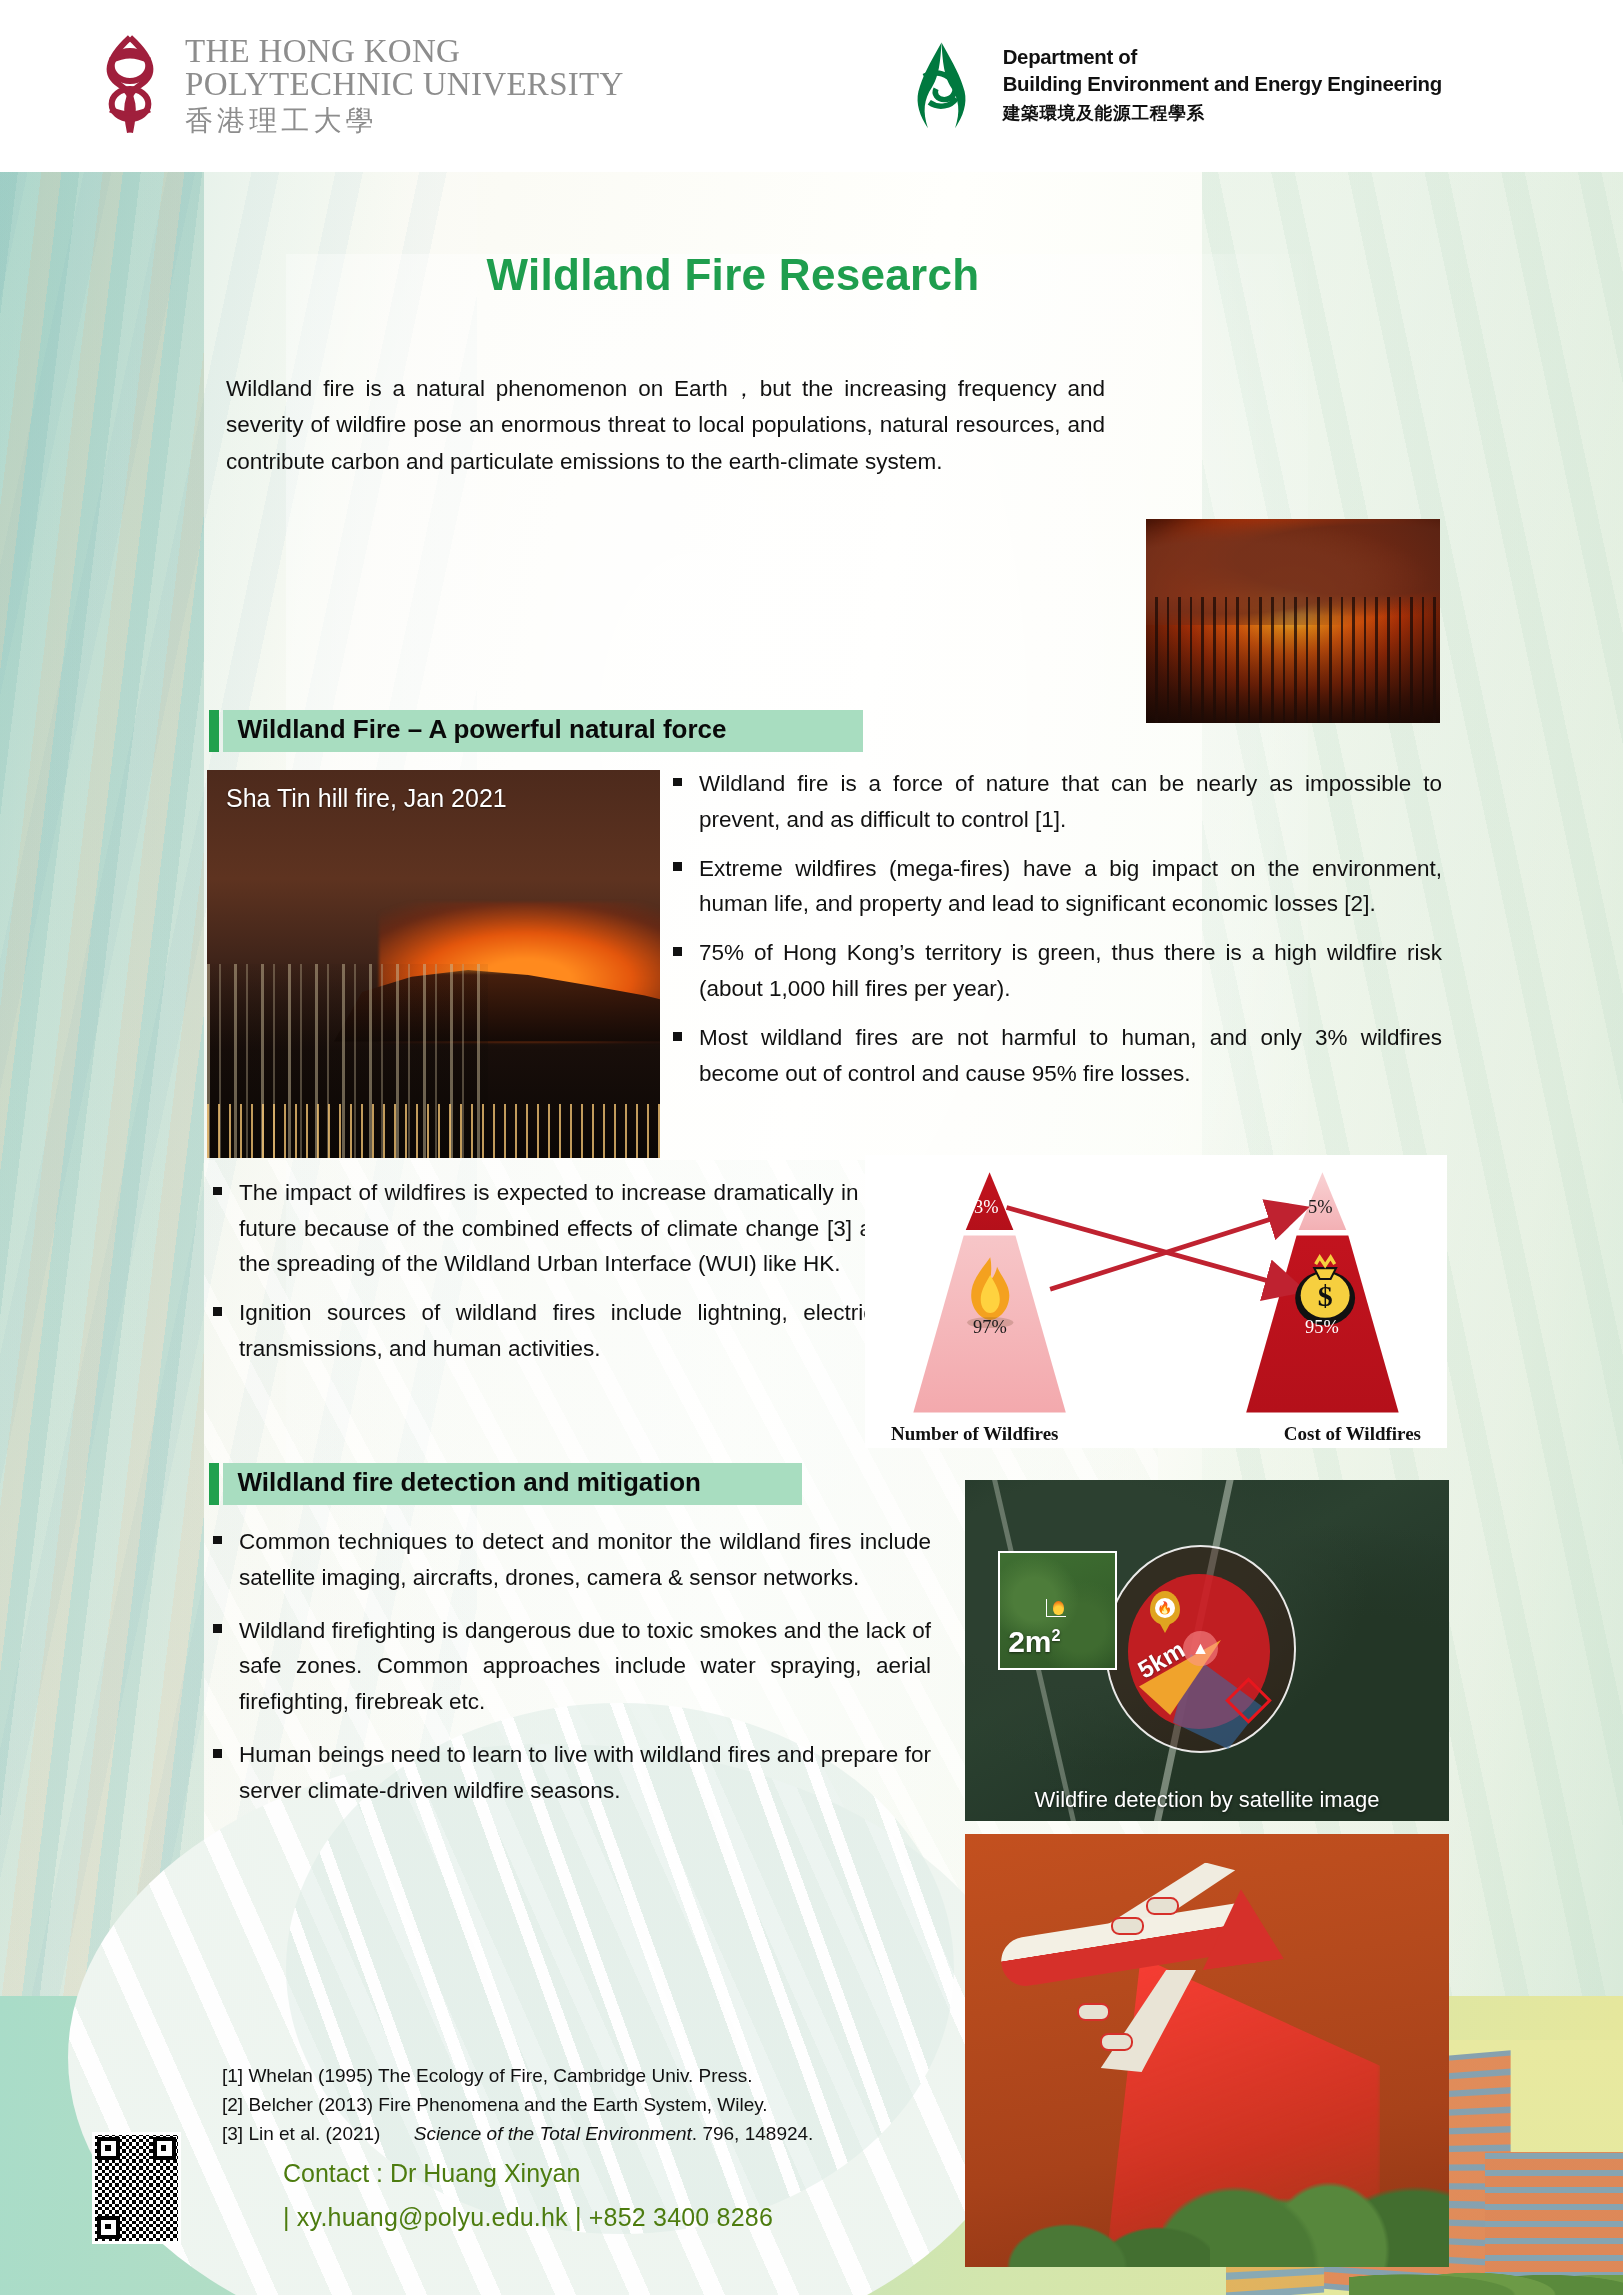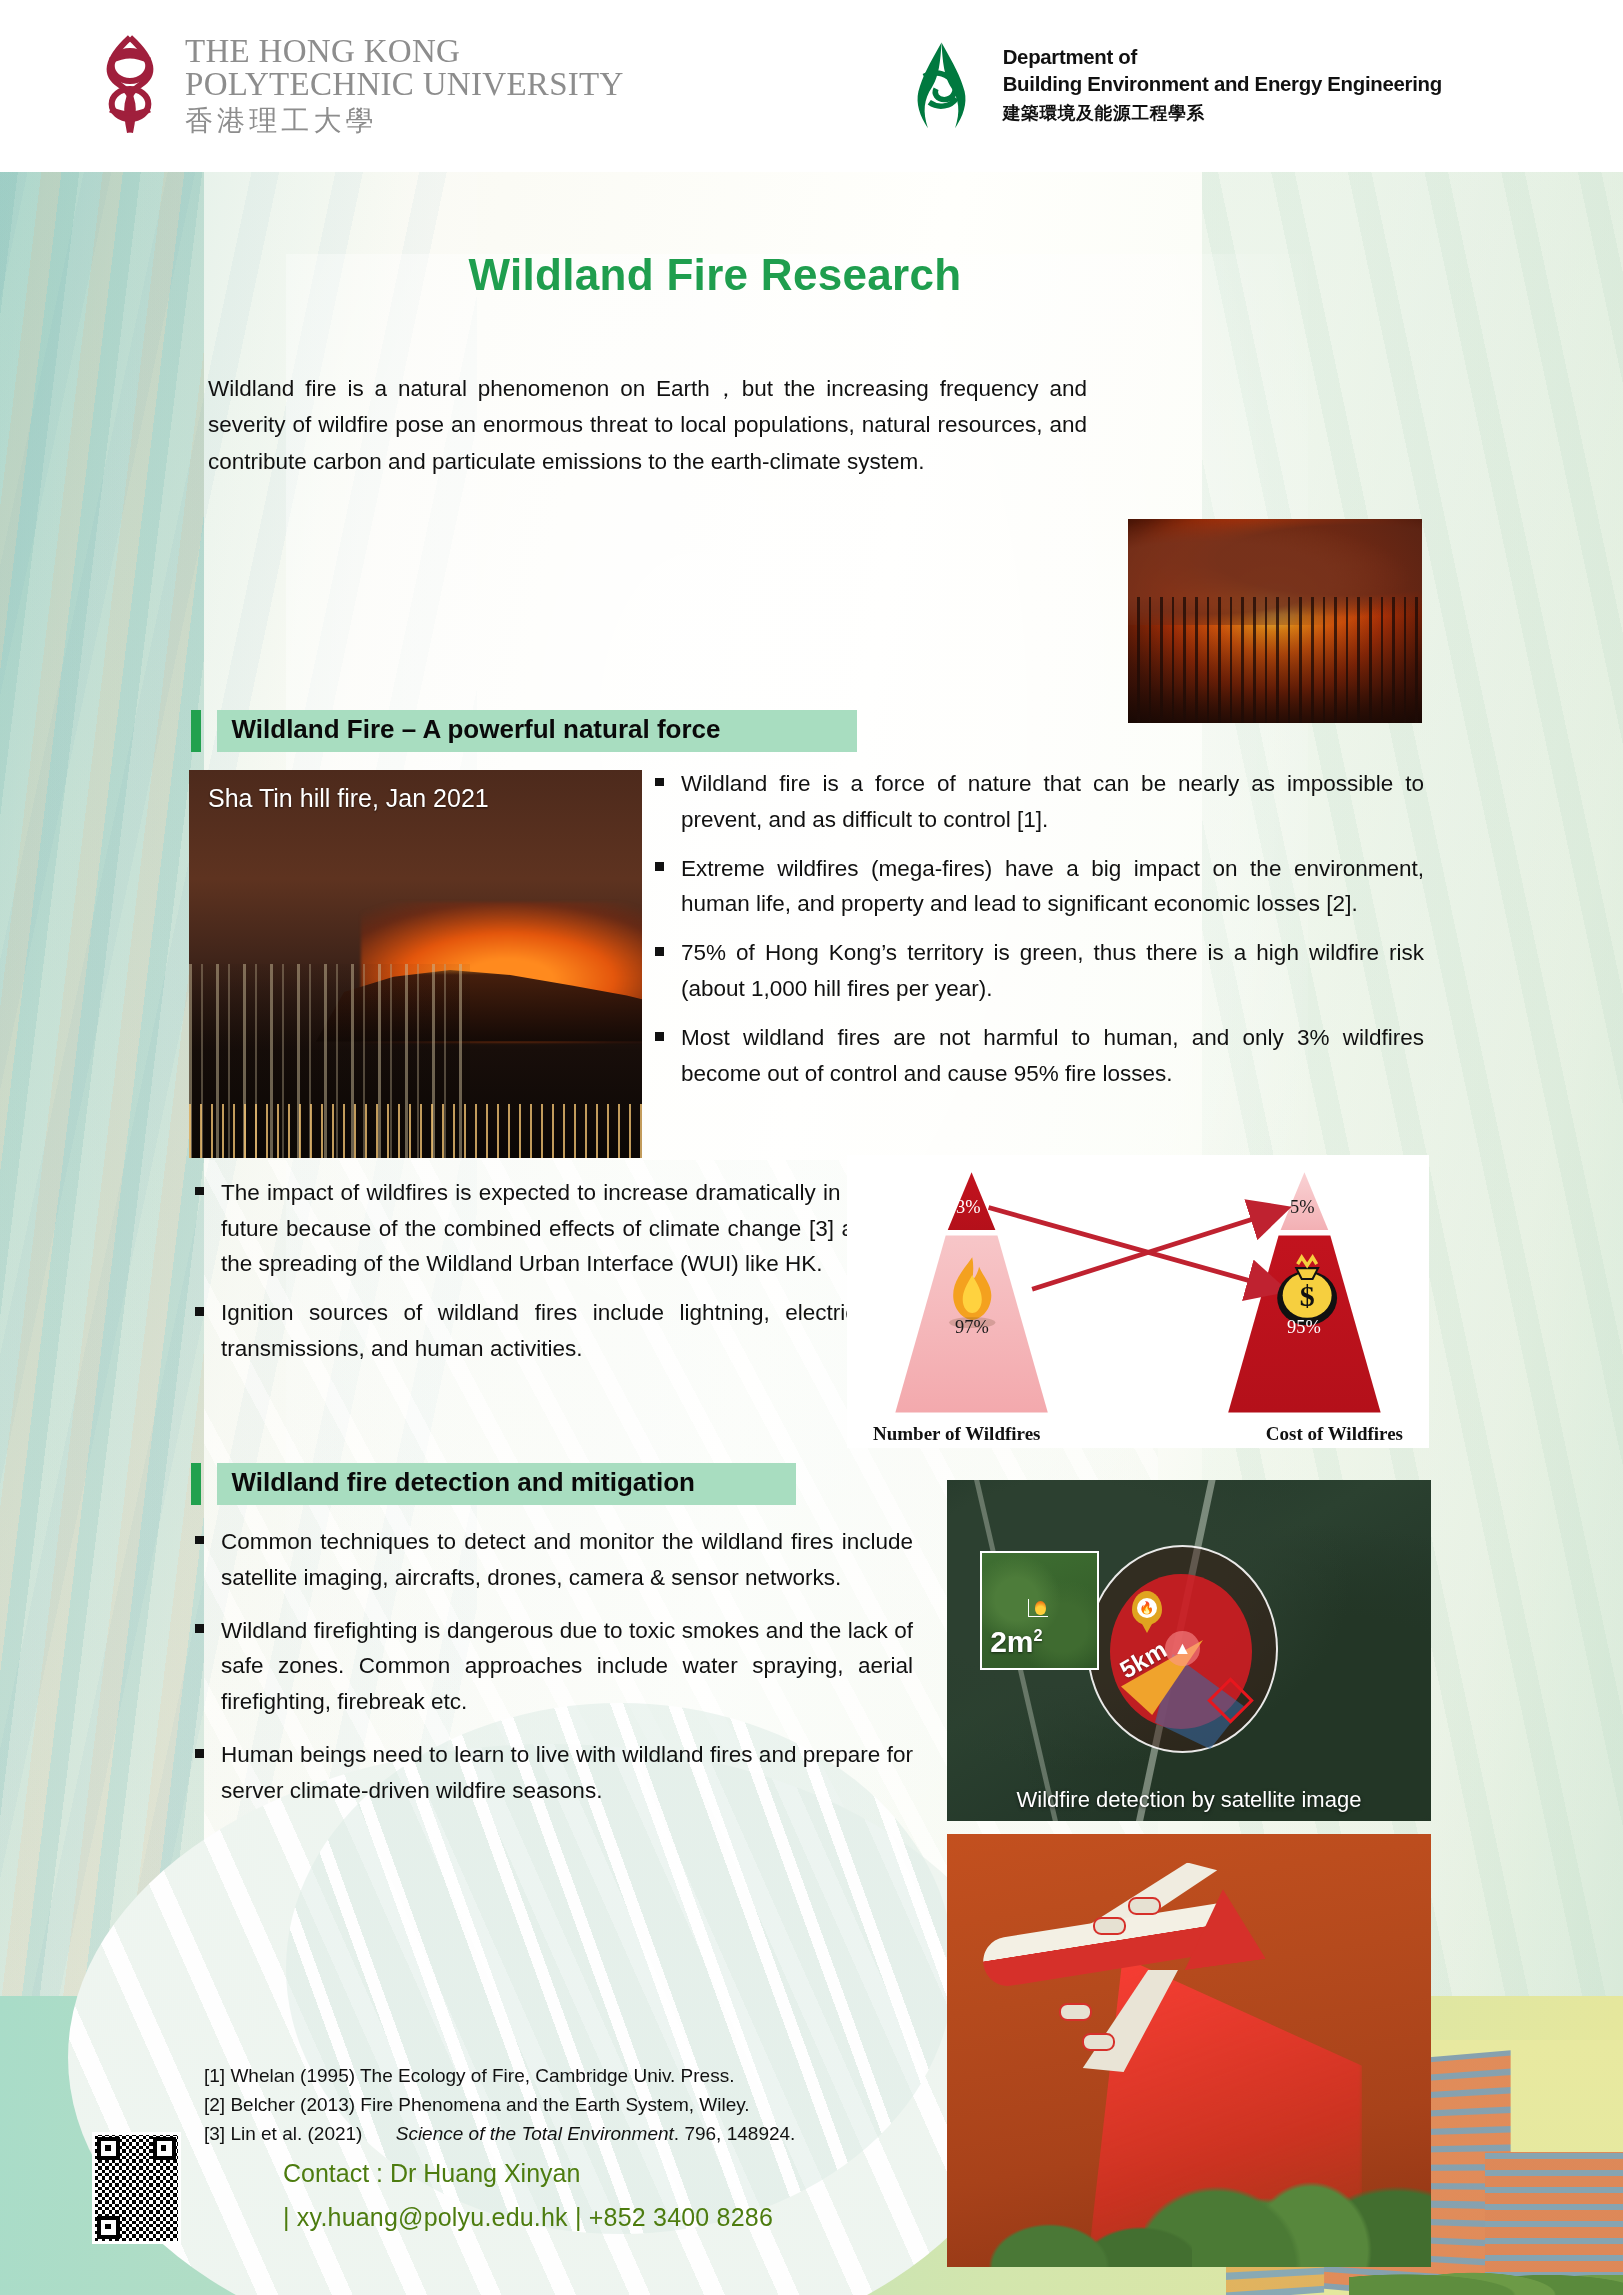--- a/index.html
+++ b/index.html
@@ -117,21 +117,21 @@
   }
   .cp-trees{
     position:absolute; left:123px; bottom:0; width:275px; height:41px;
     background:radial-gradient(ellipse at 20% 100%, #5e8d3e 0 35%, transparent 36%),
                radial-gradient(ellipse at 45% 100%, #6c9a46 0 38%, transparent 39%),
                radial-gradient(ellipse at 72% 100%, #5a8a3c 0 34%, transparent 35%),
                radial-gradient(ellipse at 95% 100%, #6e9c48 0 34%, transparent 35%);
   }
 
   
-  .content{ position:absolute; left:0; top:172px; width:1476px; height:2124px; z-index:20;}
+  .content{ position:absolute; left:18px; top:172px; width:1476px; height:2124px; z-index:20;}
 
   .poster-title{
     position:absolute; left:0; top:78px; width:1430px; text-align:center;
     font-size:44px; font-weight:bold; color:#1f9e4e; letter-spacing:0.3px;
   }
 
   .intro{
     position:absolute; left:208px; top:199px; width:879px;
     font-size:22.5px; line-height:1.62; color:#111; text-align:justify;
   }
@@ -154,21 +154,21 @@
     background:
       repeating-linear-gradient(90deg, rgba(28,10,6,0.0) 0 8.9px, rgba(30,11,6,0.78) 8.9px 11.6px),
       linear-gradient(180deg, rgba(40,14,8,0.0) 0%, rgba(30,10,6,0.55) 70%, rgba(22,8,4,0.85) 100%);
   }
 
   
   .sec-head{ position:absolute; height:42px; display:flex; align-items:stretch; }
   .sec-bar{ width:9.5px; background:#21a14e; }
   .sec-band{
     background:#a8ddc0; display:flex; align-items:center;
-    padding:0 15px 4px 15px; margin-left:16px;
+    padding:0 15px 4px 15px; margin-left:4px;
   }
   .sec-band span{ font-size:26px; font-weight:bold; color:#0a0a0a; white-space:nowrap;}
 
   #sec1{ left:191px; top:538px; }
   #sec1 .sec-band{ width:640px; }
   #sec2{ left:191px; top:1291px; }
   #sec2 .sec-band{ width:579px; }
 
   
   .shatin{

